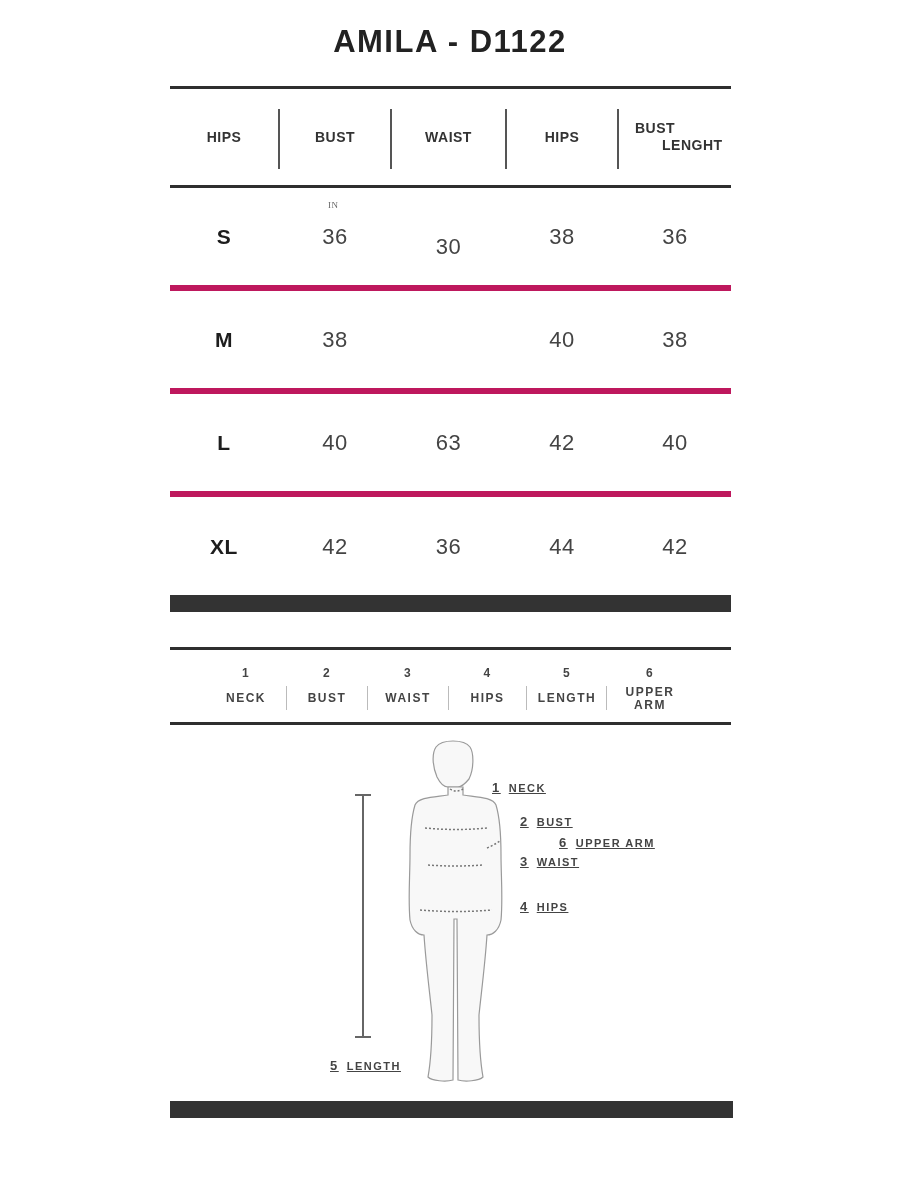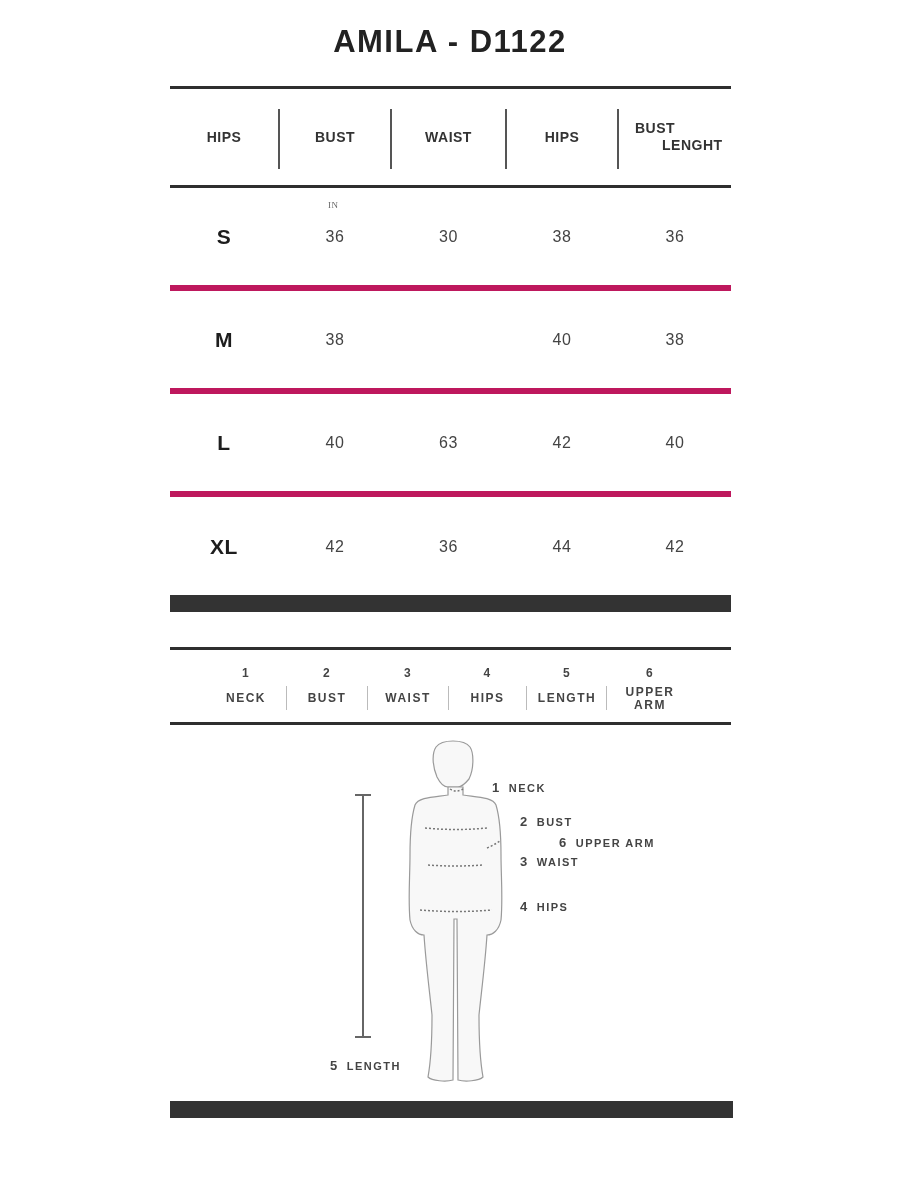--- a/index.html
+++ b/index.html
@@ -20,21 +20,21 @@
     }
     .head-sep { position: absolute; top: 20px; height: 60px; width: 2px; background: #555; }
     .head-cell.body-len { justify-content: flex-start; line-height: 17px; padding-left: 16px; }
     .head-cell.body-len span { display: block; }
     .head-cell.body-len .l2 { padding-left: 7px; margin-left: 20px; }
 
     .data-row { position: relative; height: 103px; border-bottom: 6px solid #be185d; }
     .data-row.last { border-bottom: none; height: 100px; }
     .cell {
       position: absolute; top: 0; height: 100%; display: flex; align-items: center; justify-content: center;
-      font-size: 16px; color: #444; letter-spacing: 0.5px;
+      font-size: 22px; color: #444; letter-spacing: 0.5px;
     }
     .cell.size { font-weight: bold; color: #1d1d1d; font-size: 21px; }
     .unit {
       position: absolute; top: 12px; left: 158px; font-size: 9px; color: #666; letter-spacing: 0.5px;
       font-family: "Liberation Serif", serif;
     }
     .bar-dark { position: absolute; left: 170px; width: 561px; height: 17px; background: #333333; }
 
     .measure-head { position: absolute; left: 170px; top: 647px; width: 561px; }
     .m-row { position: relative; height: 72px; }
@@ -42,21 +42,21 @@
       position: absolute; top: 0; height: 72px; text-align: center; font-size: 12px; font-weight: bold;
       letter-spacing: 1.5px; color: #444;
     }
     .m-num { position: absolute; top: 16px; left: 0; width: 100%; font-size: 12px; }
     .m-lbl { position: absolute; top: 42px; left: 0; width: 100%; font-size: 12px; line-height: 13px; }
     .m-lbl.two { top: 36px; }
     .m-sep { position: absolute; top: 36px; height: 24px; width: 1px; background: #bbb; }
 
     .figure { position: absolute; left: 170px; top: 725px; width: 563px; height: 370px; }
     .fig-label {
-      position: absolute; font-size: 11px; font-weight: bold; letter-spacing: 1.5px; color: #444;
+      position: absolute; font-size: 11px; font-weight: bold; letter-spacing: 1.5px; color: #444; text-decoration: underline;
     }
     .fig-label .n { font-size: 13px; margin-right: 8px; }
   </style>
 </head>
 <body>
 
 <div class="title">AMILA - D1122</div>
 
 <div class="size-table">
   <div class="rule-thick"></div>
@@ -75,21 +75,21 @@
         <span class="l2">LENGHT</span>
       </div>
     </div>
   </div>
   <div class="rule-thick"></div>
 
   <div class="data-row">
     <div class="unit">IN</div>
     <div class="cell size" style="left:0;width:108px;">S</div>
     <div class="cell" style="left:110px;width:110px;">36</div>
-    <div class="cell" style="left:222px;width:113px;">30</div>
+    <div class="cell" style="left:222px;width:113px;margin-top:10px;">30</div>
     <div class="cell" style="left:337px;width:110px;">38</div>
     <div class="cell" style="left:449px;width:112px;">36</div>
   </div>
   <div class="data-row">
     <div class="cell size" style="left:0;width:108px;">M</div>
     <div class="cell" style="left:110px;width:110px;">38</div>
     <div class="cell" style="left:337px;width:110px;">40</div>
     <div class="cell" style="left:449px;width:112px;">38</div>
   </div>
   <div class="data-row">

